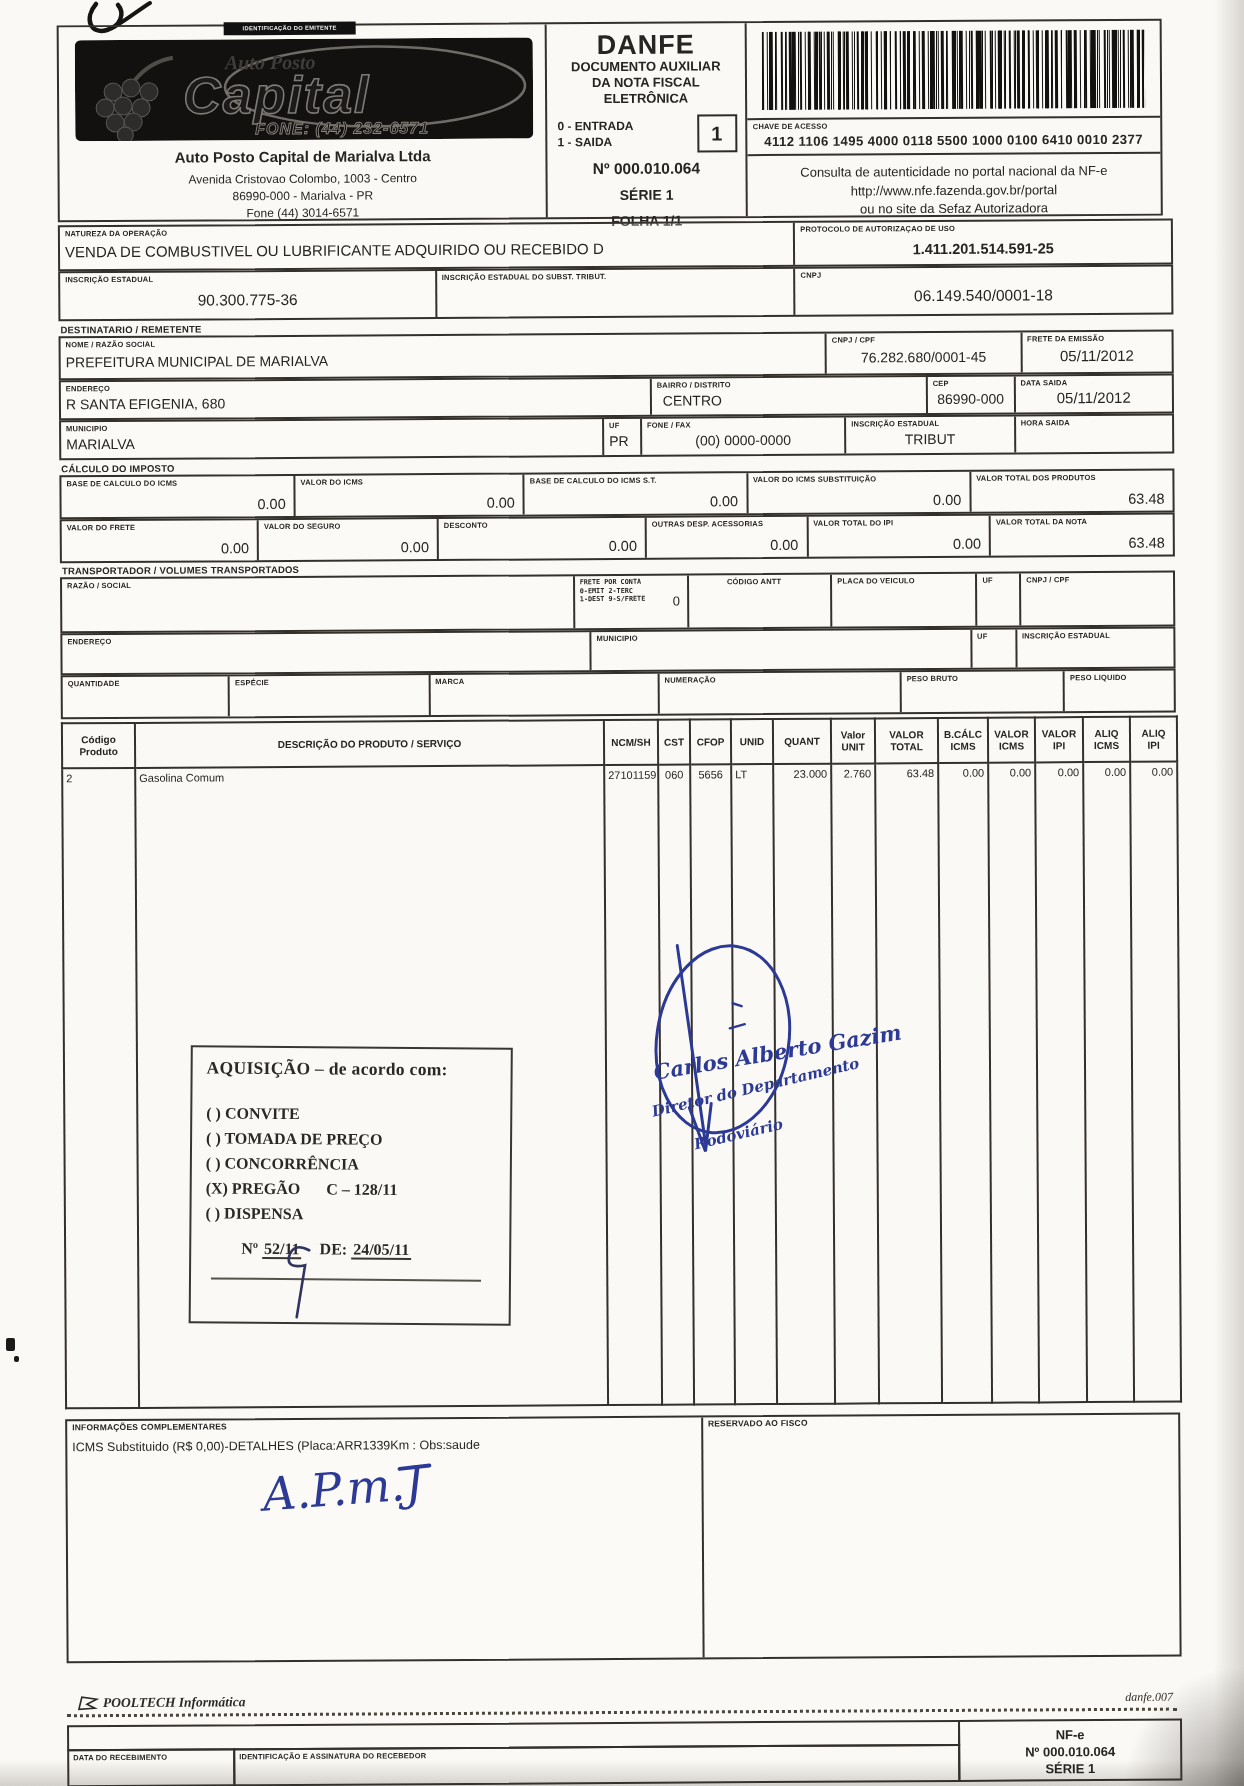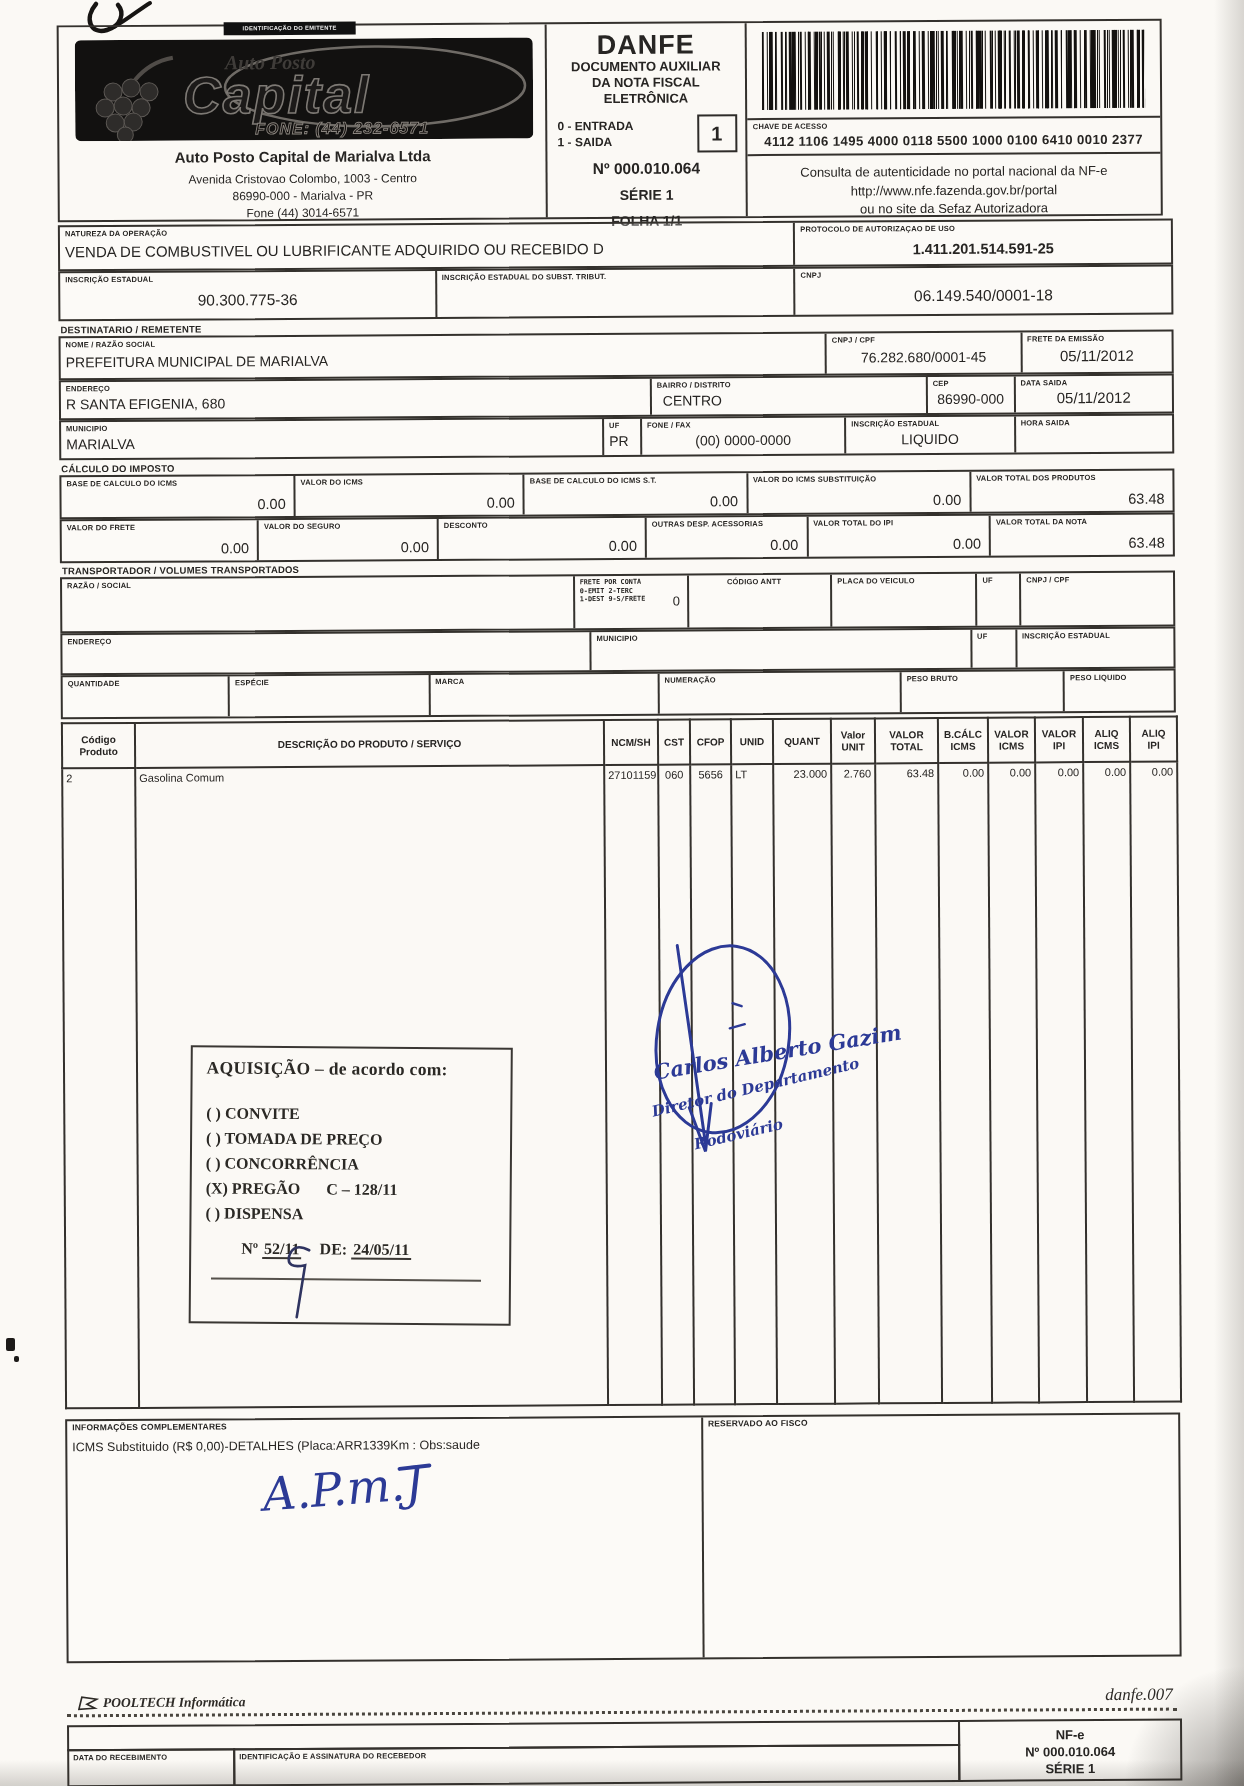--- a/index.html
+++ b/index.html
@@ -103,21 +103,21 @@
 
   
   #info{top:1394px;width:1115px;height:244px;}
   #info-txt{font-size:12.5px;margin-top:8px;}
   #hand{position:absolute;left:195px;top:42px;font-family:"DejaVu Serif",serif;font-style:italic;font-size:46px;color:var(--pen);transform:rotate(-4deg);white-space:nowrap;}
   #hand-bar{position:absolute;left:330px;top:46px;width:34px;height:4px;background:var(--pen);transform:rotate(-6deg);border-radius:2px;}
 
   
   #foot{top:1662px;left:0;width:1110px;height:30px;border-bottom:3px dotted #4a463f;display:flex;align-items:flex-end;justify-content:space-between;padding:0 4px 3px 10px;}
   #foot-l{display:flex;align-items:flex-end;font-family:"Liberation Serif",serif;font-weight:bold;font-style:italic;font-size:13.5px;color:#2e2b27;}
-  #foot-r{font-family:"Liberation Serif",serif;font-style:italic;font-size:17px;color:#2e2b27;}
+  #foot-r{font-family:"Liberation Serif",serif;font-style:italic;font-size:12px;color:#2e2b27;}
 
   
   #recibo{top:1700px;width:1115px;height:62px;position:absolute;}
   #rec-left{position:absolute;left:0;top:0;width:893px;height:62px;}
   #rec-strip{position:absolute;left:0;top:0;width:893px;height:26px;border:var(--bd);}
   #rec-b1{position:absolute;left:0;top:24px;width:168px;height:38px;border:var(--bd);padding:2px 4px;}
   #rec-b2{position:absolute;left:166px;top:24px;width:727px;height:38px;border:var(--bd);padding:2px 4px;}
   #rec-nfe{position:absolute;left:891px;top:0;width:224px;height:62px;border:var(--bd);text-align:center;font-weight:bold;font-size:13px;line-height:17px;padding-top:5px;}
 </style>
 </head>
@@ -263,21 +263,21 @@
       <div class="fbox" style="width:38px;">
         <div class="lbl">UF</div>
         <div class="val" style="margin-top:2px;">PR</div>
       </div>
       <div class="fbox" style="width:205px;">
         <div class="lbl">FONE / FAX</div>
         <div class="val val-c" style="margin-top:2px;">(00) 0000-0000</div>
       </div>
       <div class="fbox" style="width:170px;">
         <div class="lbl">INSCRIÇÃO ESTADUAL</div>
-        <div class="val val-c" style="margin-top:2px;">LIQUIDO</div>
+        <div class="val val-c" style="margin-top:2px;">TRIBUT</div>
       </div>
       <div class="fbox" style="width:157px;">
         <div class="lbl">HORA SAIDA</div>
         <div class="val val-c"></div>
       </div>
     </div>
 
     <div class="sect" id="imp-title">CÁLCULO DO IMPOSTO</div>
     <div class="row" id="imp1">
       <div class="fbox" style="width:235px;">

